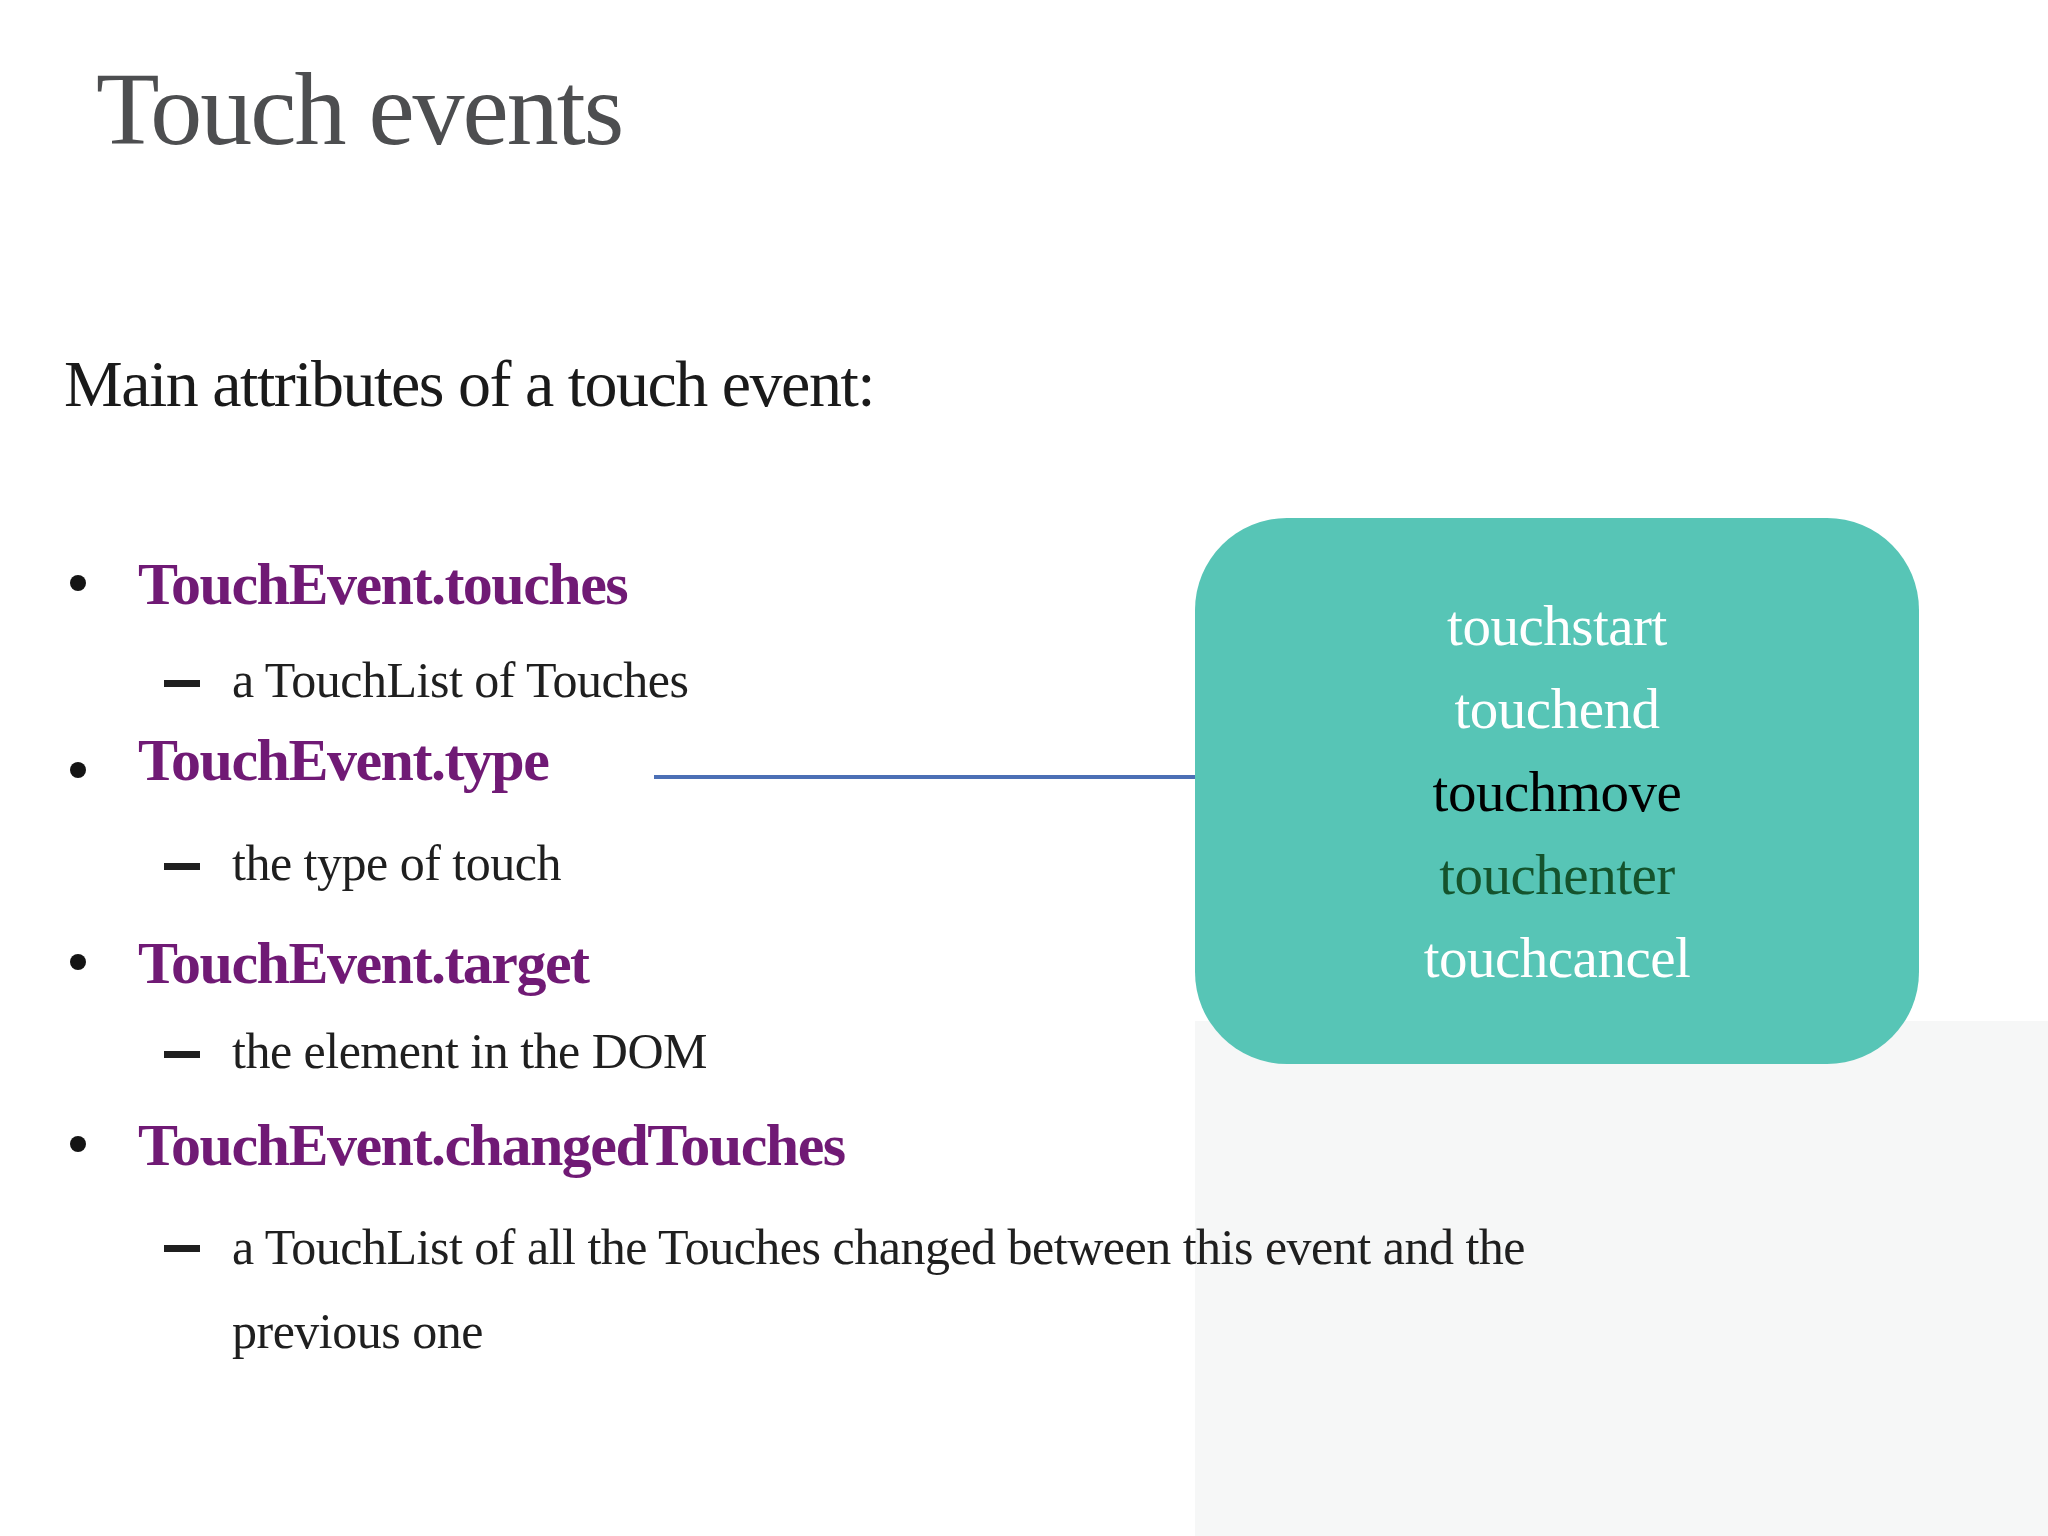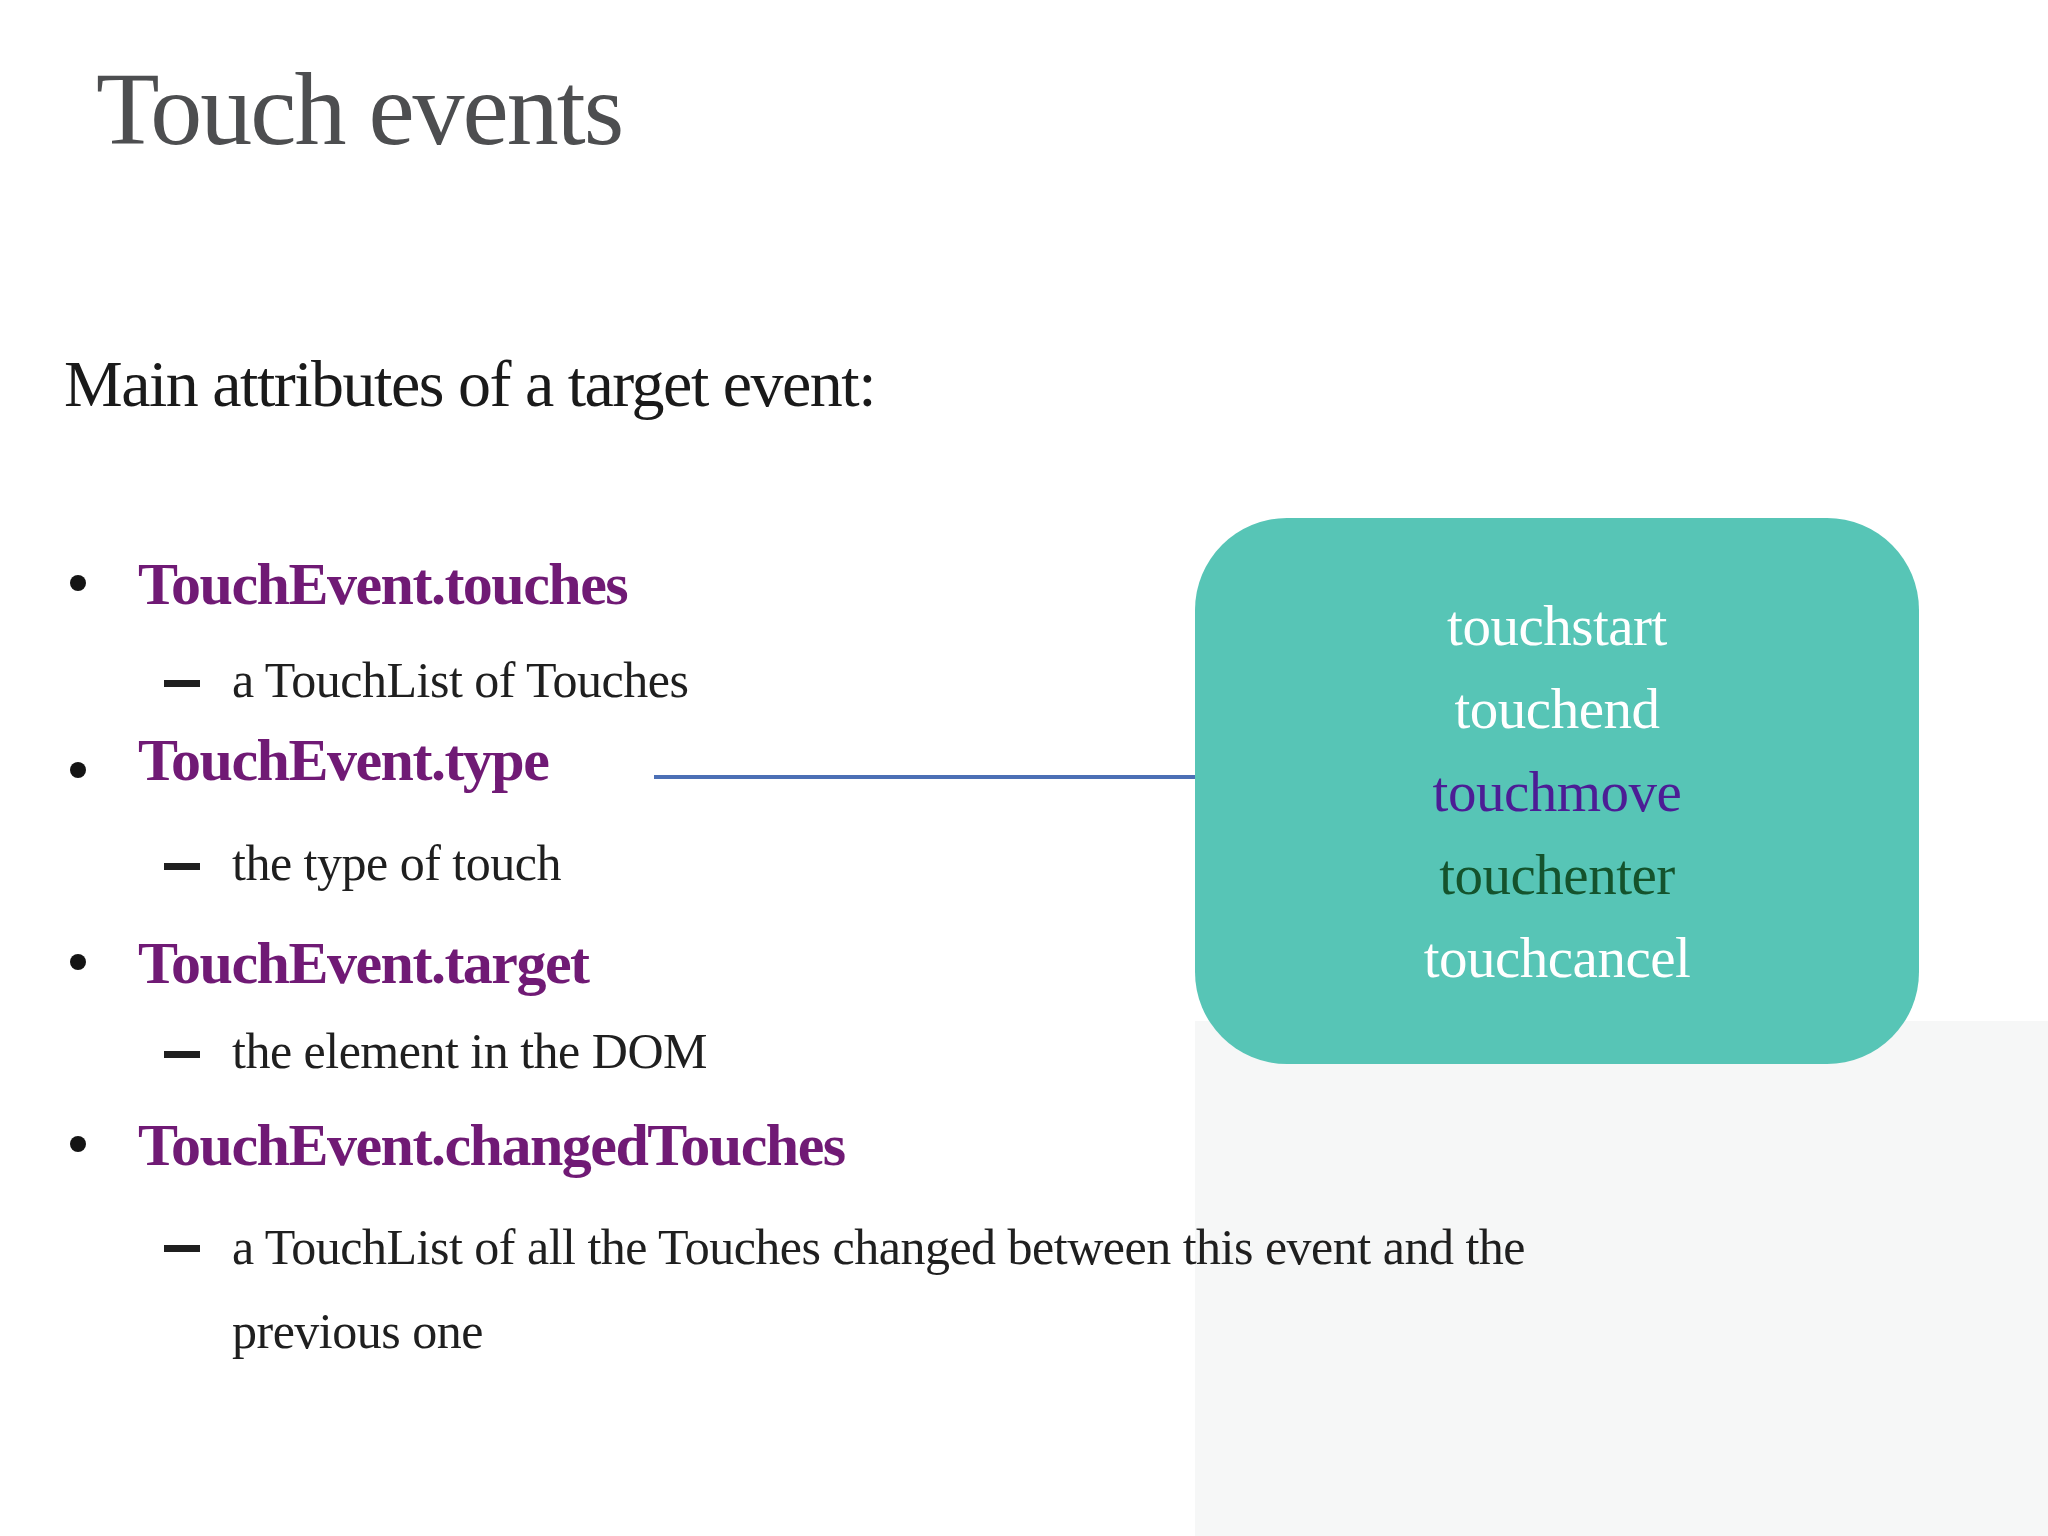--- a/index.html
+++ b/index.html
@@ -91,21 +91,21 @@
 </style>
 </head>
 <body>
 
 <div class="slide">
 
   <div class="gray-panel"></div>
 
   <div class="title">Touch events</div>
 
-  <div class="intro">Main attributes of a target event:</div>
+  <div class="intro">Main attributes of a touch event:</div>
 
   <span class="dot" style="top:575px"></span>
   <div class="l1text" style="top:548px">TouchEvent.touches</div>
   <span class="dash" style="top:680px"></span>
   <div class="l2text" style="top:650px">a TouchList of Touches</div>
 
   <span class="dot" style="top:762px"></span>
   <div class="l1text" style="top:724px">TouchEvent.type</div>
   <span class="dash" style="top:863px"></span>
   <div class="l2text" style="top:833px">the type of touch</div>
@@ -119,18 +119,18 @@
   <div class="l1text" style="top:1109px">TouchEvent.changedTouches</div>
   <span class="dash" style="top:1245px"></span>
   <div class="l2text l2wrap" style="top:1205px">a TouchList of all the Touches changed between this event and the
 previous one</div>
 
   <div class="connector" style="background: rgb(76, 111, 181);"></div>
 
   <div class="callout" style="background: rgb(87, 197, 182);">
     <div class="event-line" style="color: rgb(255, 255, 255);">touchstart</div>
     <div class="event-line" style="color: rgb(255, 255, 255);">touchend</div>
-    <div class="event-line" style="color: #4c1d95;">touchmove</div>
+    <div class="event-line" style="color: #000000;">touchmove</div>
     <div class="event-line" style="color: #14532d;">touchenter</div>
     <div class="event-line" style="color: rgb(255, 255, 255);">touchcancel</div>
   </div>
 
 </div>
 
 </body></html>

